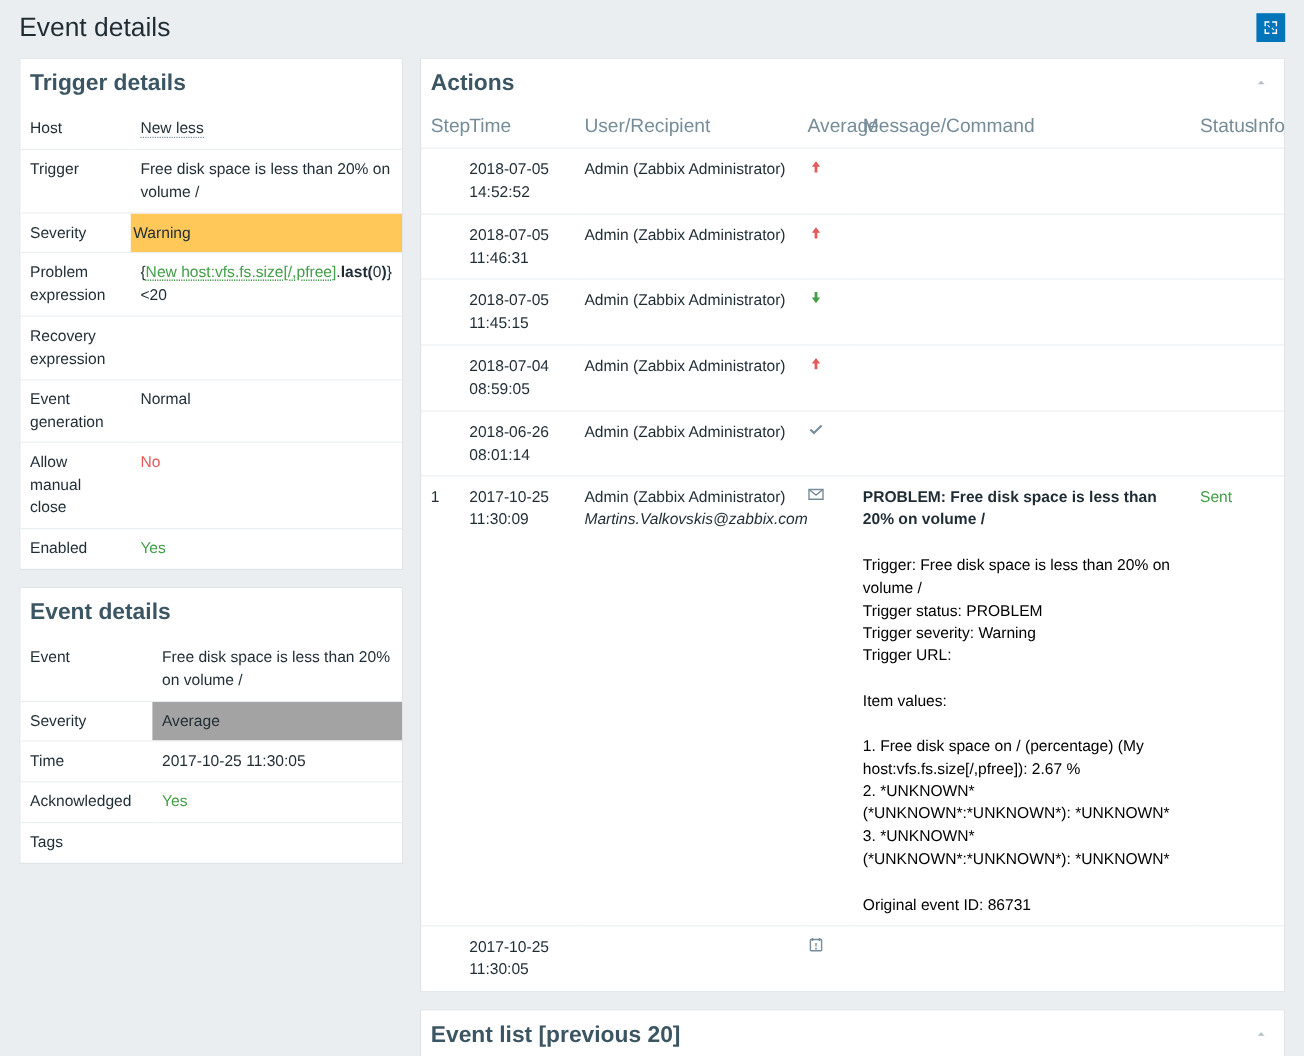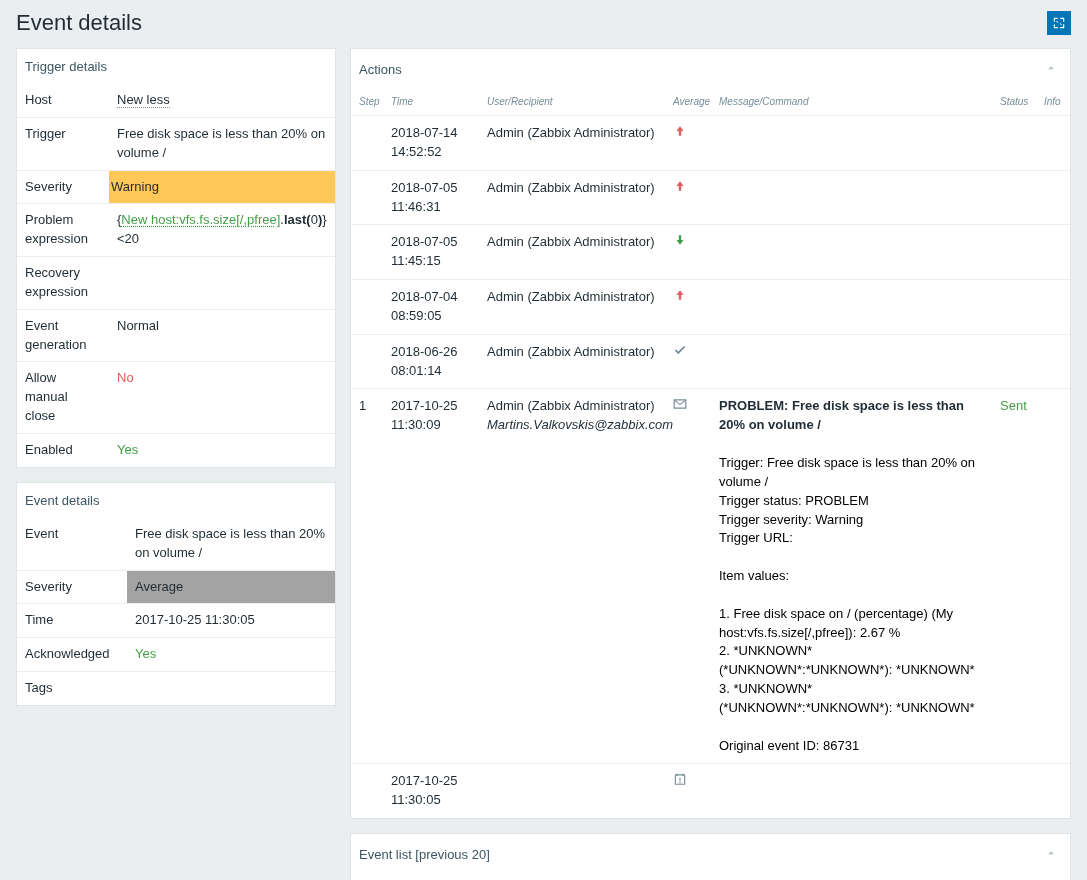--- a/index.html
+++ b/index.html
@@ -46,22 +46,22 @@
     background: #fff;
     border: 1px solid #dfe4e7;
   }
   .card-header {
     display: flex;
     justify-content: space-between;
     align-items: center;
     padding: 10px 8px 10px 8px;
   }
   .card-title {
-    font-size: 13px;
-    font-weight: normal;
+    font-size: 19px;
+    font-weight: bold;
     color: #3c5563;
   }
   .collapse-icon {
     color: #768d99;
     cursor: pointer;
     padding: 2px 4px;
   }
   .collapse-icon svg { width: 14px; height: 14px; fill: #b3c0c7; }
 
   .kv-table { width: 100%; border-collapse: collapse; }
@@ -96,22 +96,21 @@
   }
 
   
   .tbl { width: 100%; border-collapse: collapse; table-layout: fixed; }
   .tbl th {
     text-align: left;
     font-weight: normal;
     color: #768d99;
     padding: 6px 6px 8px 6px;
     border-bottom: 1px solid #ebeef0;
-    font-size: 10px;
-    font-style: italic;
+    font-size: 16px;
   }
   .tbl td {
     padding: 8px 6px;
     vertical-align: top;
     border-top: 1px solid #ebeef0;
     line-height: 1.45;
   }
   .tbl tr:first-child td { border-top: none;}
   .col-step { width: 34px; }
   .col-time { width: 96px; }
@@ -260,21 +259,21 @@
               <th class="col-user">User/Recipient</th>
               <th class="col-action">Average</th>
               <th class="col-msg">Message/Command</th>
               <th class="col-status">Status</th>
               <th class="col-info">Info</th>
             </tr>
           </thead>
           <tbody>
               <tr>
                 <td class="col-step"></td>
-                <td class="col-time">2018-07-14 14:52:52</td>
+                <td class="col-time">2018-07-05 14:52:52</td>
                 <td class="col-user"><span>Admin (Zabbix Administrator)</span></td>
                 <td class="col-action"><span class="icon-cell arrow-up"><svg viewBox="0 0 24 24">
                       <path d="M12 4l6 8h-4v8h-4v-8H6z"></path>
                     </svg></span></td>
                 <td class="col-msg"></td>
                 <td class="col-status"></td>
                 <td class="col-info"></td>
               </tr>
               <tr>
                 <td class="col-step"></td>

